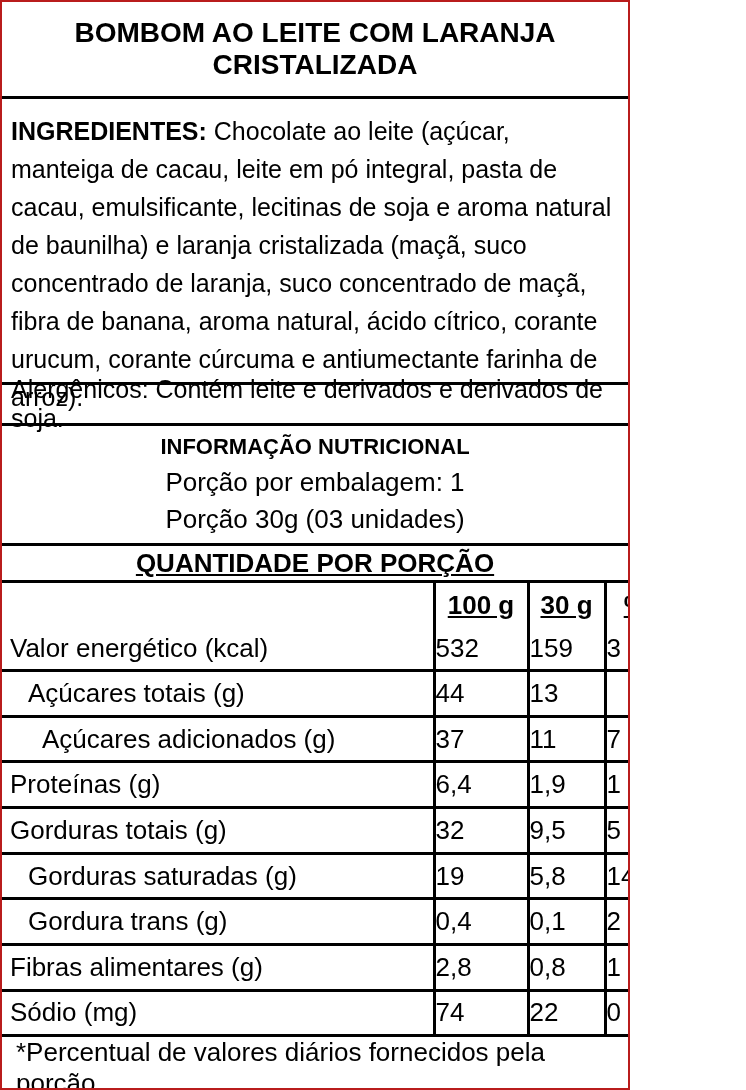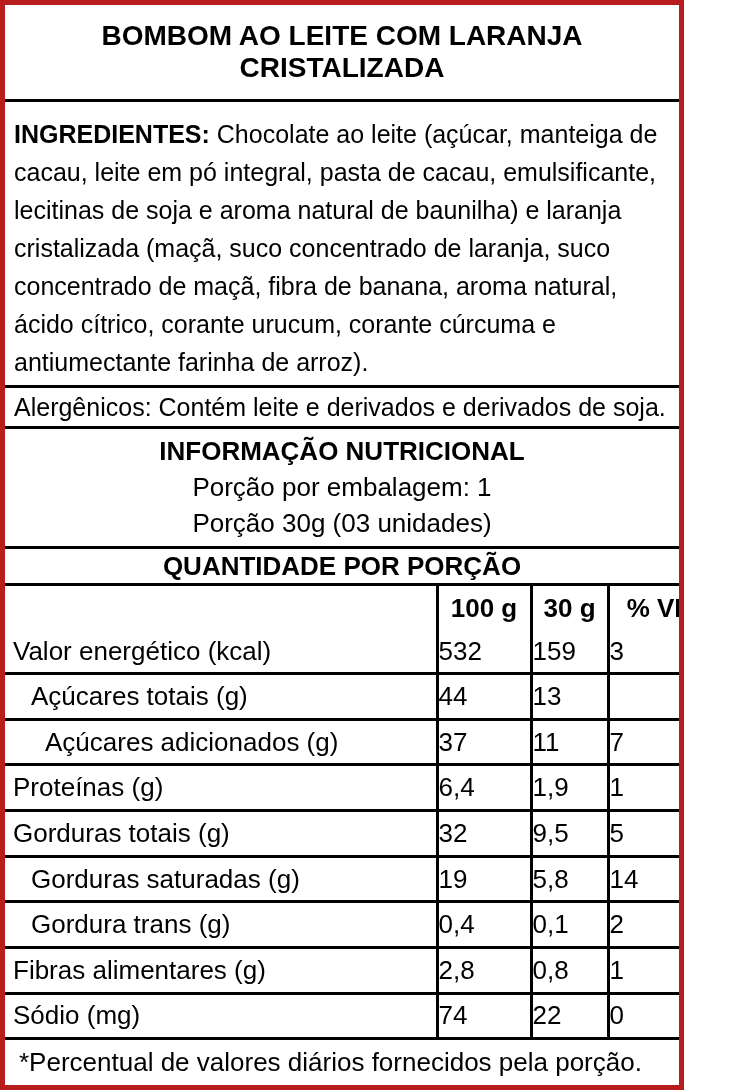--- a/index.html
+++ b/index.html
@@ -3,22 +3,22 @@
 <meta charset="utf-8">
 <style>
   * { margin: 0; padding: 0; box-sizing: border-box; }
   html, body { background: #ffffff; }
   body {
     width: 746px; height: 1090px;
     font-family: "Liberation Sans", sans-serif;
     color: #000;
   }
   .label {
-    width: 684px; height: 1090px;
-    border: 5px solid #b91c1c;
+    width: 630px; height: 1090px;
+    border: 2px solid #b91c1c;
     background: #fff;
     display: flex;
     flex-direction: column;
     overflow: hidden;
   }
   .sec { border-bottom: 3px solid #000; flex: 0 0 auto; }
 
   .sec-title {
     height: 97px;
     display: flex; align-items: center; justify-content: center;
@@ -44,27 +44,27 @@
     font-size: 25px;
     display: flex; align-items: center;
   }
 
   .sec-info {
     height: 120px;
     display: flex; flex-direction: column; justify-content: space-evenly;
     text-align: center;
     padding: 2px 0;
   }
-  .sec-info .hdr { font-size: 26px; font-weight: bold; }
+  .sec-info .hdr { font-size: 22px; font-weight: bold; }
   .sec-info .ln  { font-size: 26px; }
 
   .sec-qty {
     height: 37px;
     display: flex; align-items: center; justify-content: center;
-    font-size: 26px; font-weight: bold;
+    font-size: 26px; font-weight: bold; text-decoration: underline;
   }
 
   .sec-table { border-bottom: 3px solid #000; flex: 0 0 auto; }
   table.nut {
     width: 740px; height: 451px;
     border-collapse: collapse;
     table-layout: fixed;
     font-size: 26px;
   }
   table.nut td, table.nut th {
@@ -76,21 +76,21 @@
     white-space: nowrap;
   }
   table.nut tr > *:first-child { border-left: none; }
   table.nut tr > *:last-child  { border-right: none; }
   table.nut tr:first-child > * { border-top: none; }
   table.nut tr:last-child > *  { border-bottom: none; }
   table.nut .col-name { width: 432px; }
   table.nut .col-100  { width: 94px; }
   table.nut .col-30   { width: 77px; }
   table.nut .col-vd   { width: 137px; }
-  table.nut thead th { font-weight: bold; text-align: center; height: 44px; }
+  table.nut thead th { font-weight: bold; text-align: center; height: 44px; text-decoration: underline; }
   table.nut td.name { text-align: left; padding-left: 8px; }
   table.nut td.name.ind-1 { padding-left: 26px; }
   table.nut td.name.ind-2 { padding-left: 40px; }
   table.nut td.num { text-align: left; }
 
   .sec-footnote {
     flex: 1 1 auto;
     display: flex; align-items: center;
     padding-left: 6px;
     font-size: 26px;

